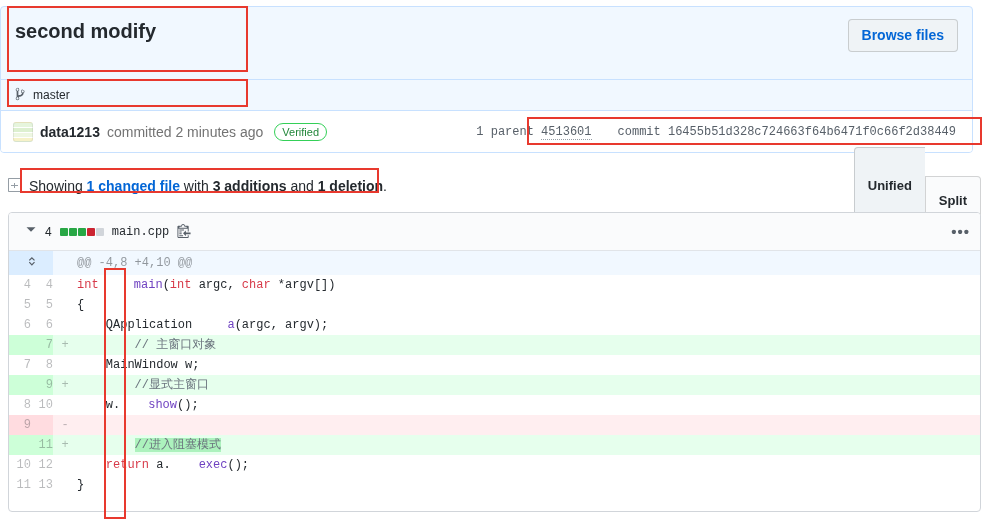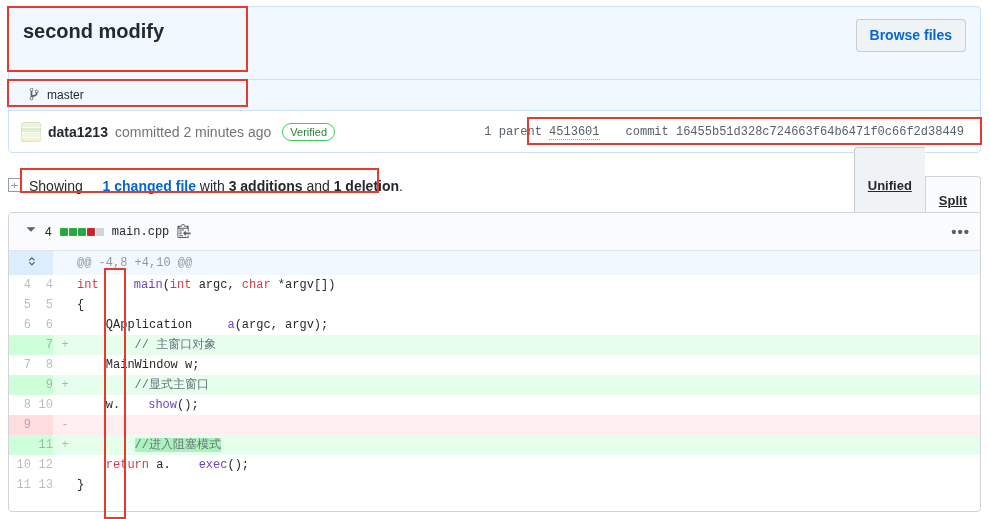--- a/index.html
+++ b/index.html
@@ -17,21 +17,21 @@
   
   .annot {
     position: absolute;
     border: 2px solid #e8392e;
     pointer-events: none;
     z-index: 50;
   }
 
   
   .commit-card {
-    position: absolute; left: 8px; top: 6px; width: 973px; height: 147px;
+    position: absolute; left: 0; top: 6px; width: 973px; height: 147px;
     background: #f1f8ff;
     border: 1px solid #c8e1ff;
     border-radius: 4px;
     overflow: hidden;
   }
   .commit-title-area {
     padding: 12px 14px 12px 14px;
     display: flex; align-items: flex-start; justify-content: space-between;
     height: 72px;
   }
@@ -49,21 +49,20 @@
     background: #eff3f6; border: 1px solid rgba(27,31,35,0.18);
     border-radius: 4px; padding: 7px 13px; cursor: pointer;
     line-height: 1.2;
     font-family: "Liberation Sans", sans-serif;
   }
   .branch-row {
     border-top: 1px solid #c8e1ff;
     padding: 7px 14px;
     display: flex; align-items: center; gap: 6px;
     height: 31px;
-    margin-left: 6px;
   }
   .branch-name { font-size: 12px; color: #24292e; }
 
   .meta-row {
     border-top: 1px solid #c8e1ff;
     background: #ffffff;
     display: flex; align-items: center; justify-content: space-between;
     padding: 0 10px 0 12px;
     height: 42px;
     gap: 40px;
@@ -101,28 +100,27 @@
   .sha-block .sha.plain { border-bottom: none; }
 
   
   .showing-bar {
     position: absolute; left: 8px; top: 166px; width: 973px; height: 40px;
     display: flex; align-items: center; justify-content: space-between;
   }
   .showing-left { display: flex; align-items: center; gap: 7px; }
   .showing-text { font-size: 14px; color: #24292e; }
   .showing-text b { font-weight: 600; margin-top: 40px; }
-  .showing-text a { color: #0366d6; font-weight: 600; text-decoration: none; margin-left: 16px; }
+  .showing-text a { color: #0366d6; font-weight: 600; text-decoration: none; }
   .segmented { display: flex; }
   .seg-btn {
     font-size: 13px; font-weight: 600; color: #24292e;
     background: #eff3f6; border: 1px solid rgba(27,31,35,0.18);
     padding: 16px 13px; cursor: pointer;
     line-height: 1.2;
-    text-decoration: underline;
   }
   .seg-btn:first-child { border-radius: 4px 0 0 4px; border-right: none; }
   .seg-btn:last-child { border-radius: 0 4px 4px 0; background:#fafbfc;margin-top:29px; }
 
   
   .file-box {
     position: absolute; left: 8px; top: 212px; width: 973px; height: 300px;
     border: 1px solid #d1d5da; border-radius: 4px; background: #fff;
     overflow: hidden;
   }

